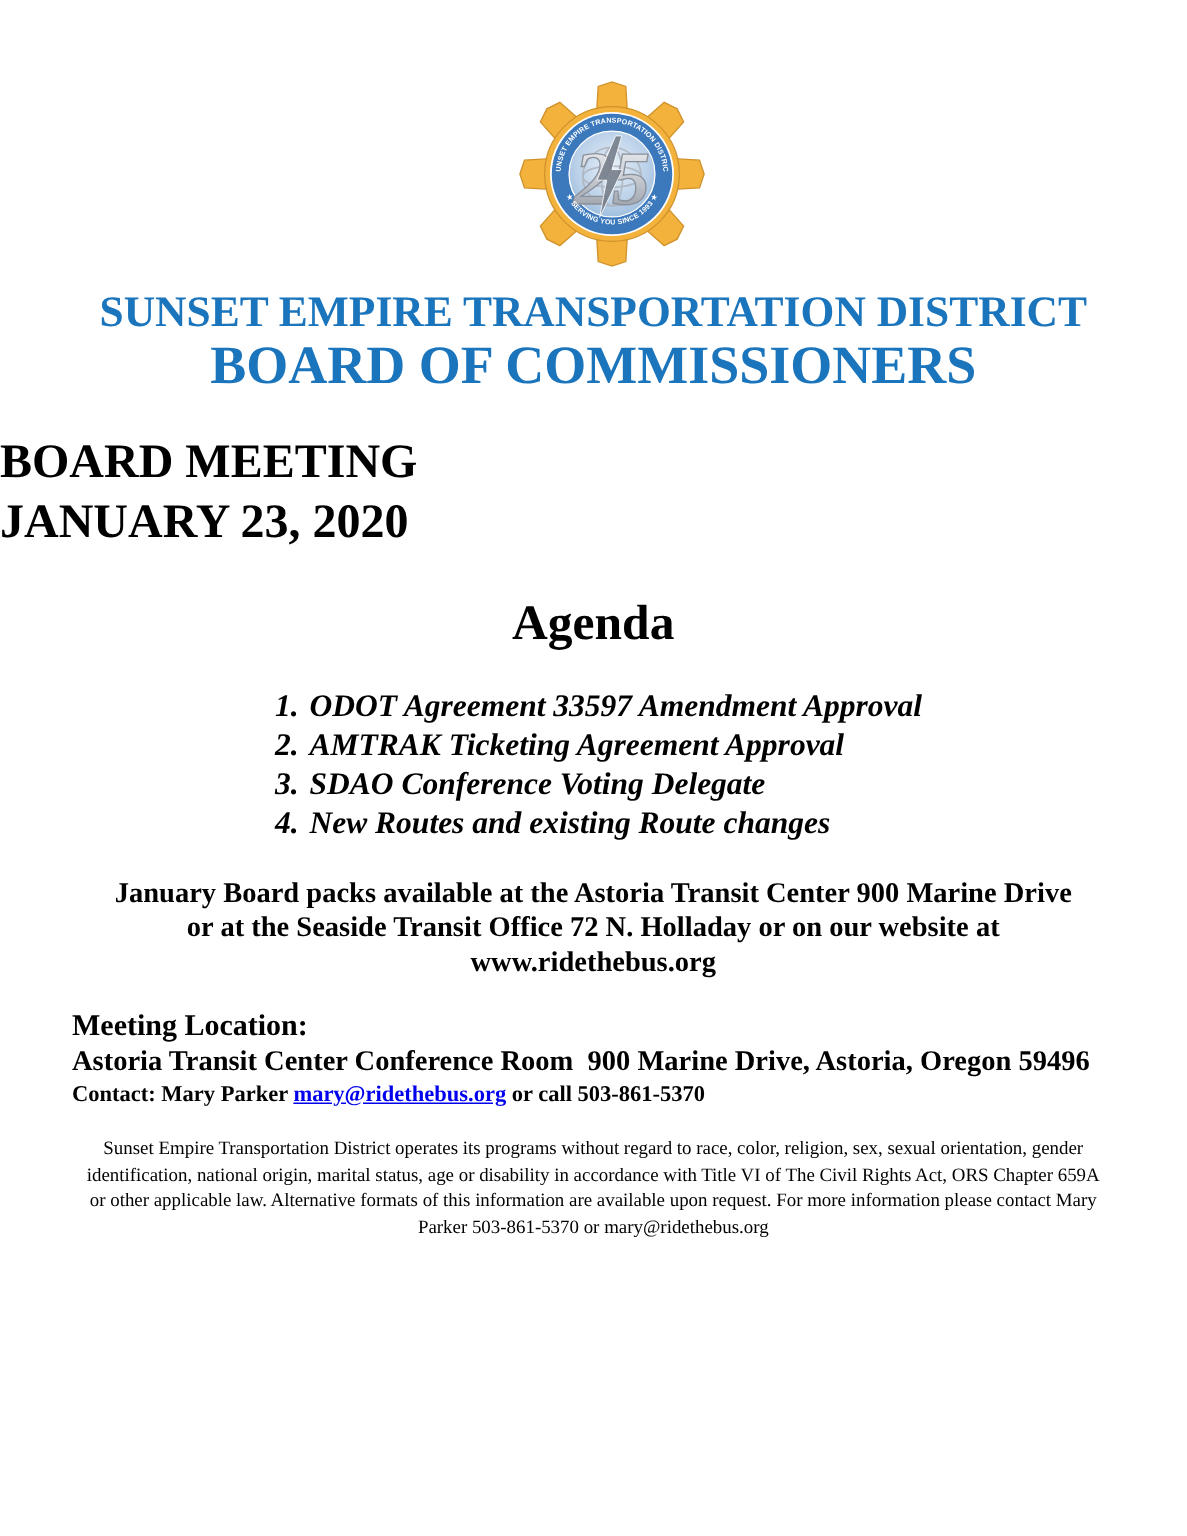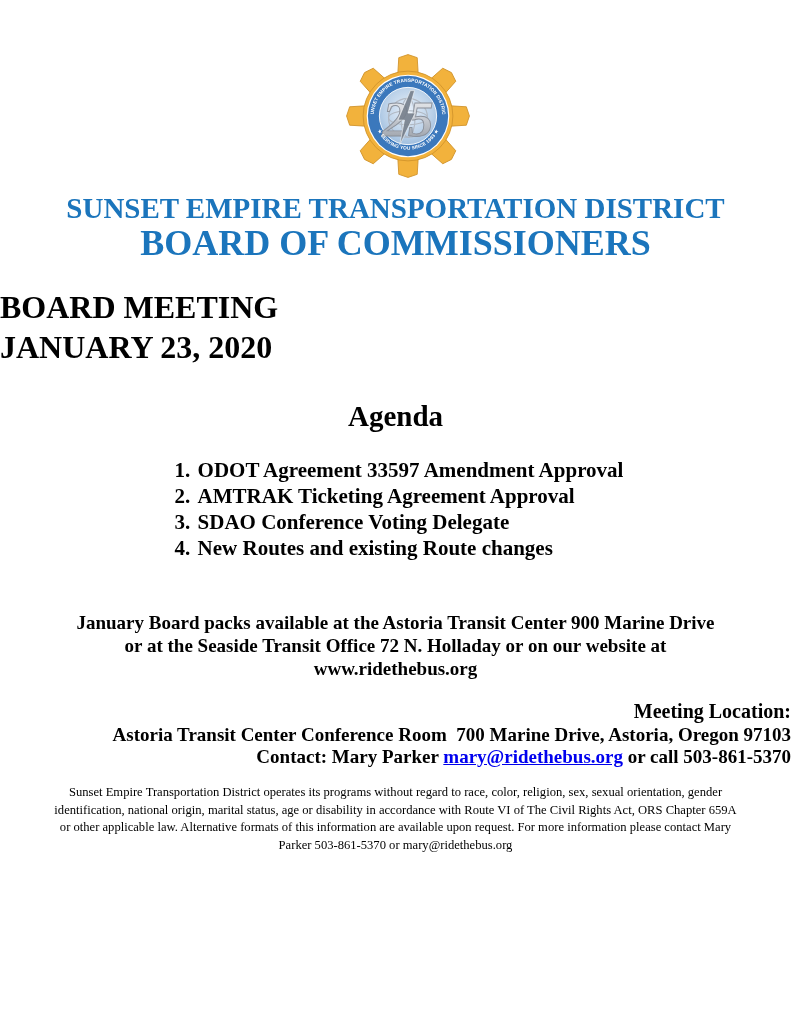--- a/index.html
+++ b/index.html
@@ -25,38 +25,38 @@
     font-size:36px;line-height:36px;
     font-weight:700;text-align:center;
     color:var(--title_blue,#1B75BC);
   }
   .meeting{
     margin-top:26px;text-align:left;
     font-size:32px;line-height:40px;font-weight:700;
   }
   .agenda-heading{
     margin:34px 0 0;text-align:center;
-    font-size:29px;line-height:31px;font-weight:700;
+    font-size:33px;line-height:31px;font-weight:700;
   }
   .agenda-list{
     width:-moz-fit-content;width:fit-content;
     margin:25px auto 0;
     padding:0 0 0 28px;
     font-size:21px;line-height:26px;font-weight:700;
     text-align:left;
   }
-  .agenda-list li{padding-left:2px;}
+  .agenda-list li{padding-left:2px;font-style:italic;}
   .packs{
-    margin-top:50px;text-align:center;
+    margin-top:23px;text-align:center;
     font-size:19px;line-height:23px;font-weight:700;
   }
-  .location{margin-top:20px;text-align:right;font-weight:700;}
+  .location{margin-top:20px;text-align:left;font-weight:700;margin-left:48px;}
   .location-heading{font-size:20px;line-height:23px;}
   .location-address{font-size:19px;line-height:23px;white-space:pre;}
-  .location-contact{font-size:19px;line-height:22px;}
+  .location-contact{font-size:15px;line-height:22px;}
   .email-link{
     color:var(--link_blue,#0000EE);
     text-decoration:underline;font-weight:700;
   }
   .footer{
     margin-top:16px;text-align:center;
     font-size:12.6px;line-height:17.5px;font-weight:400;
   }
 </style>
 </head>
@@ -127,26 +127,26 @@
   </ol>
 
   <div class="packs">
     <div>January Board packs available at the Astoria Transit Center 900 Marine Drive</div>
     <div>or at the Seaside Transit Office 72 N. Holladay or on our website at</div>
     <div>www.ridethebus.org</div>
   </div>
 
   <div class="location">
     <div class="location-heading">Meeting Location:</div>
-    <div class="location-address">Astoria Transit Center Conference Room  700 Marine Drive, Astoria, Oregon 97103</div>
+    <div class="location-address">Astoria Transit Center Conference Room  900 Marine Drive, Astoria, Oregon 59496</div>
     <div class="location-contact">
       <span>Contact: Mary Parker </span><a href="#" class="email-link">mary@ridethebus.org</a><span> or call 503-861-5370</span>
     </div>
   </div>
 
   <div class="footer">
     <div>Sunset Empire Transportation District operates its programs without regard to race, color, religion, sex, sexual orientation, gender</div>
-    <div>identification, national origin, marital status, age or disability in accordance with Route VI of The Civil Rights Act, ORS Chapter 659A</div>
+    <div>identification, national origin, marital status, age or disability in accordance with Title VI of The Civil Rights Act, ORS Chapter 659A</div>
     <div>or other applicable law. Alternative formats of this information are available upon request. For more information please contact Mary</div>
     <div>Parker 503-861-5370 or mary@ridethebus.org</div>
   </div>
 
 </div>
 
 </body></html>

